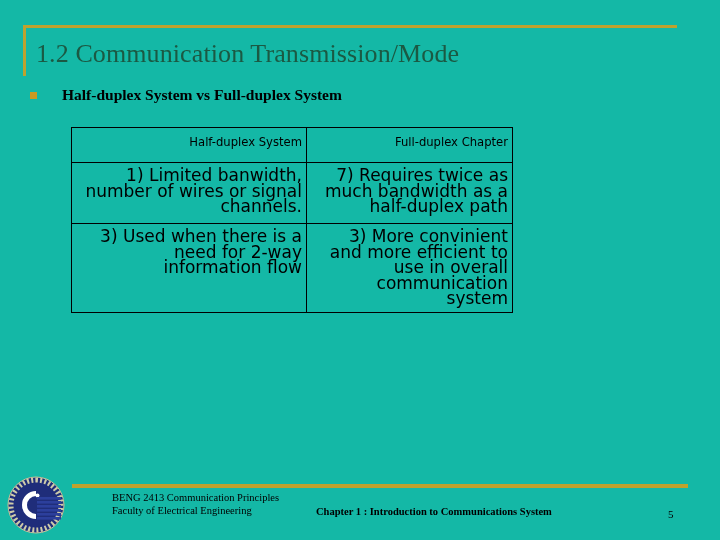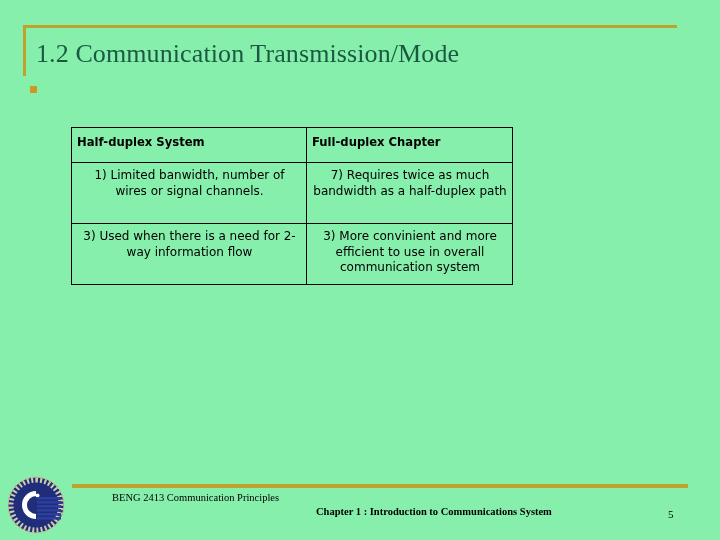--- a/index.html
+++ b/index.html
@@ -5,21 +5,21 @@
 <style>
   html, body {
     margin: 0;
     padding: 0;
     background: #ffffff;
   }
   #slide {
     position: relative;
     width: 720px;
     height: 540px;
-    background: #86efac;
+    background: #14b8a6;
     overflow: hidden;
     font-family: "Liberation Serif", "DejaVu Serif", serif;
   }
 
   
   .title-rule-top {
     position: absolute;
     left: 23px;
     top: 25px;
     width: 654px;
@@ -77,28 +77,28 @@
     top: 127px;
     width: 441px;
     border-collapse: collapse;
     table-layout: fixed;
     font-family: "DejaVu Sans", "Liberation Sans", sans-serif;
   }
   .cmp-table td, .cmp-table th {
     border: 1.6px solid #000000;
     vertical-align: top;
     padding: 5px 4px 5px 5px;
-    font-size: 12px;
+    font-size: 17px;
     line-height: 15.5px;
     color: #000000;
-    text-align: center;
+    text-align: right;
   }
   .cmp-table thead th {
-    text-align: left;
-    font-weight: bold;
+    text-align: right;
+    font-weight: normal;
     font-size: 11.6px;
     padding-top: 7px;
     padding-bottom: 7px;
     height: 20px;
   }
   .cmp-table col.c-left  { width: 235px; }
   .cmp-table col.c-right { width: 206px; }
   .cmp-table tbody tr.r1 td { height: 50px; }
   .cmp-table tbody tr.r2 td { height: 46px; }
   .cmp-table tbody tr.r3 td { height: 50px; }
@@ -156,20 +156,21 @@
 
 <div id="slide">
 
   <div class="title-rule-top"></div>
   <div class="title-rule-left"></div>
 
   <div class="slide-title">1.2 Communication Transmission/Mode</div>
 
   <div class="bullet-row">
     <span class="bullet-marker"></span>
+    <span class="bullet-text">Half-duplex System vs Full-duplex System</span>
   </div>
 
   <table class="cmp-table">
     <colgroup>
       <col class="c-left">
       <col class="c-right">
     </colgroup>
     <thead>
       <tr>
         <th>Half-duplex System</th>
@@ -205,19 +206,20 @@
         <rect x="31" y="31" width="24" height="2.6"></rect>
         <rect x="31" y="35" width="24" height="2.6"></rect>
         <rect x="31" y="39" width="24" height="2.6"></rect>
         <rect x="31" y="43" width="24" height="2.6"></rect>
       </g>
     </svg>
   </div>
 
   <div class="footer-left">
     <div>BENG 2413 Communication Principles</div>
+    <div>Faculty of Electrical Engineering</div>
   </div>
 
   <div class="footer-center">Chapter 1 : Introduction to Communications System</div>
 
   <div class="footer-page">5</div>
 
 </div>
 
 </body></html>

